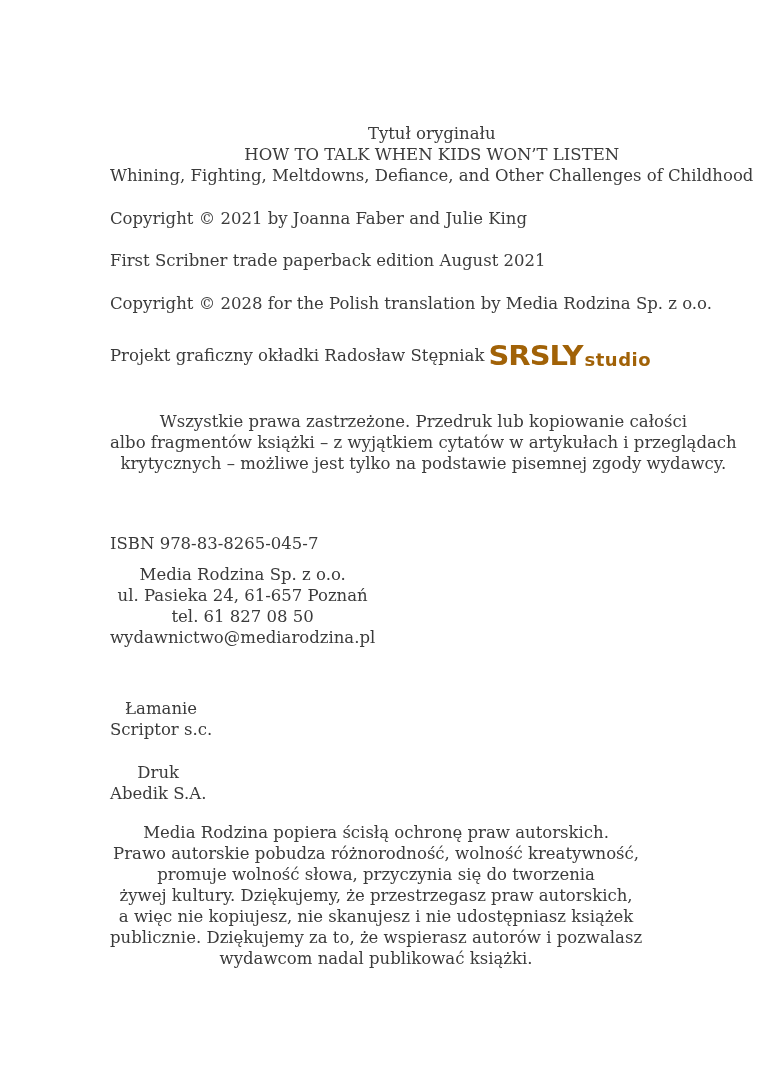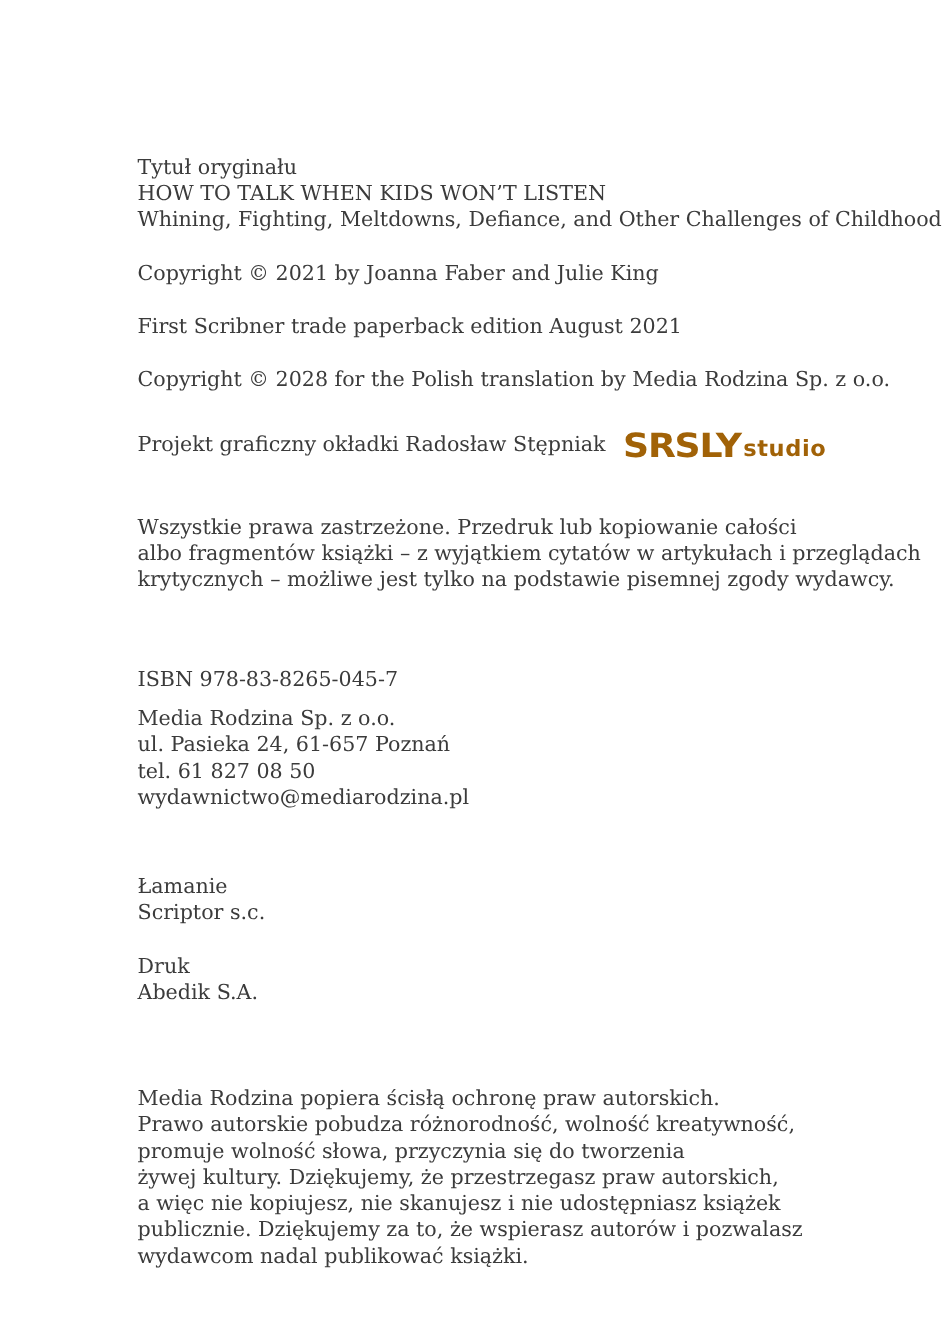--- a/index.html
+++ b/index.html
@@ -16,25 +16,25 @@
     font-family: "DejaVu Serif", "Liberation Serif", serif;
     color: #3b3b3b;
     font-size: 16.5px;
     line-height: 21px;
   }
   .block {
     position: absolute;
     left: 110px;
     white-space: nowrap;
   }
-  .line { display: block; }
+  .line { display: block; text-align: center; }
   .cover-row {
     display: flex;
     align-items: center;
-    gap: 14px;
+    gap: 4px;
   }
   .logo {
     display: inline-flex;
     align-items: flex-end;
     color: #a16207;
     font-family: "DejaVu Sans", "Liberation Sans", sans-serif;
     line-height: 1;
     user-select: none;
   }
   .logo-main {
@@ -95,21 +95,21 @@
   <div class="block" style="top:698px">
     <span class="line">Łamanie</span>
     <span class="line">Scriptor s.c.</span>
   </div>
 
   <div class="block" style="top:762px">
     <span class="line">Druk</span>
     <span class="line">Abedik S.A.</span>
   </div>
 
-  <div class="block" style="top:868px">
+  <div class="block" style="top:822px">
     <span class="line">Media Rodzina popiera ścisłą ochronę praw autorskich.</span>
     <span class="line">Prawo autorskie pobudza różnorodność, wolność kreatywność,</span>
     <span class="line">promuje wolność słowa, przyczynia się do tworzenia</span>
     <span class="line">żywej kultury. Dziękujemy, że przestrzegasz praw autorskich,</span>
     <span class="line">a więc nie kopiujesz, nie skanujesz i nie udostępniasz książek</span>
     <span class="line">publicznie. Dziękujemy za to, że wspierasz autorów i pozwalasz</span>
     <span class="line">wydawcom nadal publikować książki.</span>
   </div>
 
 </div>

